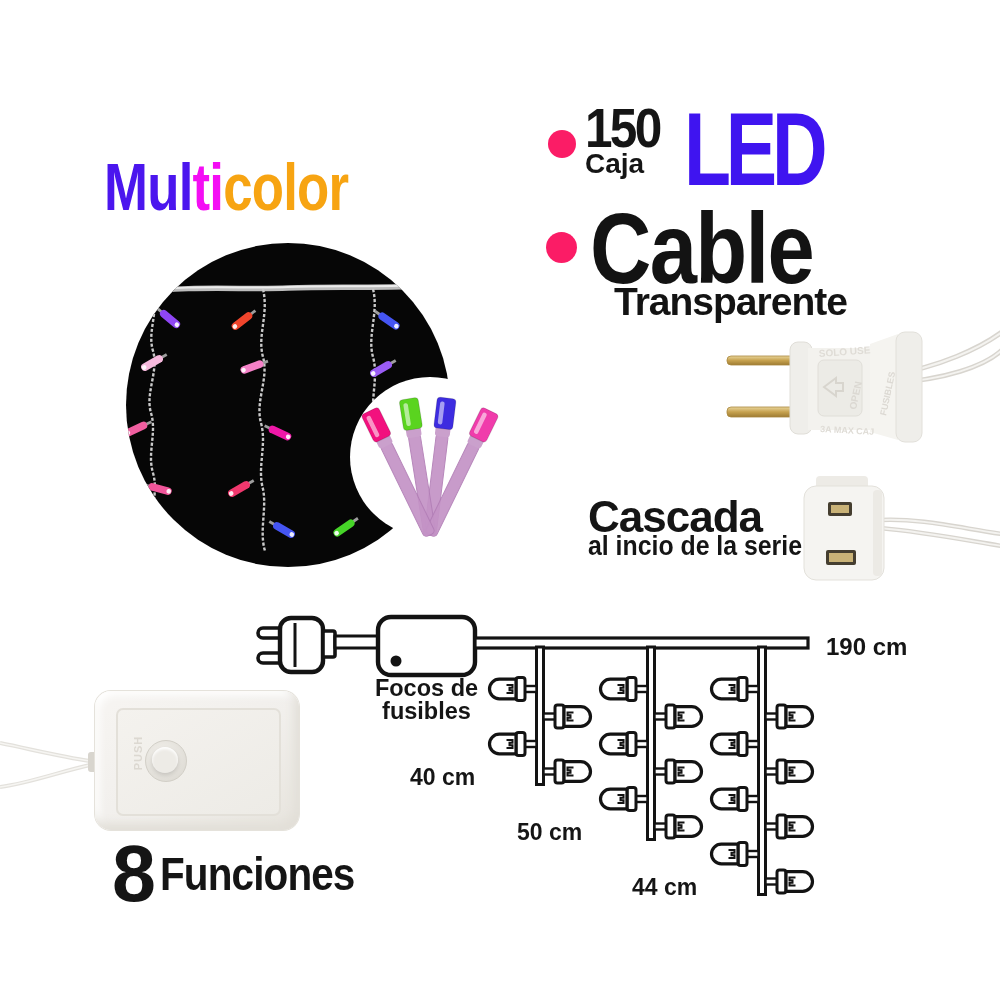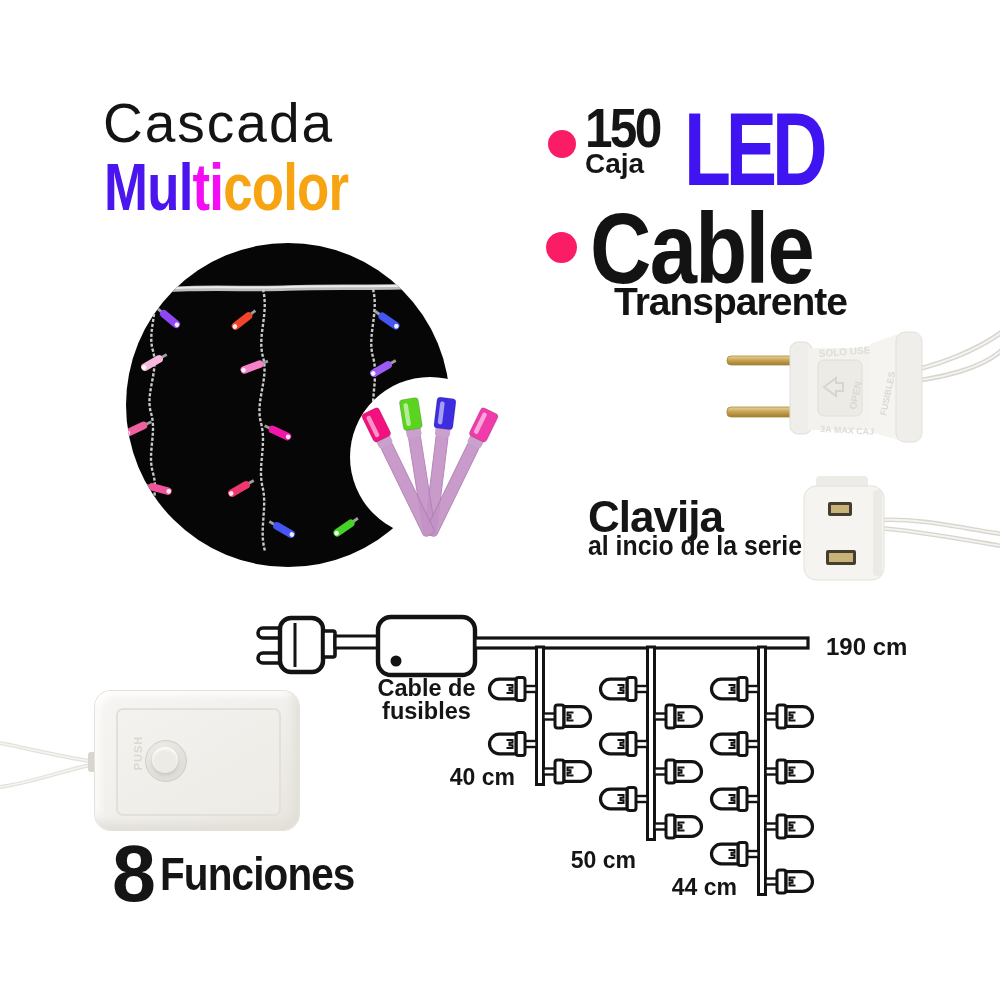--- a/index.html
+++ b/index.html
@@ -22,21 +22,21 @@
   .t-transp{left:590px;top:282px;font-size:39px;font-weight:700;letter-spacing:-1px;color:#131313;margin-left:24px;}
   
   .t-clavija{left:588px;top:495px;font-size:44px;font-weight:700;letter-spacing:-1px;}
   .t-clavija-sub{left:588px;top:533px;font-size:27px;font-weight:700;transform:scale(.92,1);transform-origin:0 0;}
   
   .black-circle{left:126px;top:243px;width:324px;height:324px;border-radius:50%;background:#060606;overflow:hidden;}
   .closeup-circle{left:350px;top:377px;width:160px;height:160px;border-radius:50%;background:#ffffff;overflow:hidden;}
   
   .t-220{left:826px;top:635px;font-size:24px;font-weight:700;}
   .fusebox-label{left:341px;top:677px;width:171px;text-align:center;font-size:23.5px;font-weight:700;line-height:23px;}
-  .drop-label{position:absolute;font-size:23px;font-weight:700;text-align:right;width:105px;line-height:1;}
+  .drop-label{position:absolute;font-size:23px;font-weight:700;width:105px;line-height:1;}
   
   .controller{left:95px;top:691px;width:204px;height:139px;border-radius:16px;
               background:linear-gradient(145deg,#f7f5f2 0%,#f1efec 55%,#e7e4dd 100%);
               box-shadow:inset -5px -7px 10px #e2dfd8, inset 4px 4px 8px #ffffff, 0 0 0 1px #e5e2db;}
   .ctrl-panel{position:absolute;left:21px;top:17px;width:161px;height:104px;border-radius:7px;
               border:2px solid #e3e0d9;background:linear-gradient(150deg,#f4f2ee,#edebe6);}
   .ctrl-ring{position:absolute;left:50px;top:49px;width:40px;height:40px;border-radius:50%;
              background:radial-gradient(circle at 40% 35%,#f2f0eb,#d9d6cf);border:1px solid #d2cfc7;}
   .ctrl-btn{position:absolute;left:57px;top:56px;width:26px;height:26px;border-radius:50%;
             background:#edebe6;box-shadow:inset 0 2px 3px #ffffff, 0 2px 4px rgba(0,0,0,.14);}
@@ -44,21 +44,20 @@
              color:#dcd8d1;transform:rotate(-90deg);transform-origin:center;}
   .t-8{left:112px;top:834px;font-size:79px;font-weight:700;}
   .t-funciones{left:160px;top:851px;font-size:46px;font-weight:700;letter-spacing:-1px;transform:scale(.88,1);transform-origin:0 0;}
   svg text{font-family:"Liberation Sans", sans-serif;}
 </style>
 </head>
 <body>
 
 <div class="canvas">
 
-  <div class="abs nw t-cascada">Cascada</div>
   <div class="abs nw t-multi" id="multi-title"><span style="color: rgb(75, 22, 238);">Mul</span><span style="color: rgb(244, 13, 244);">ti</span><span style="color: rgb(247, 164, 18);">color</span></div>
 
   <div class="abs bullet b1" style="background: rgb(251, 28, 102);"></div>
   <div class="abs nw t-150">150</div>
   <div class="abs nw t-focos">Caja</div>
   <div class="abs nw t-led" id="led-word" style="color: rgb(63, 20, 240);">LED</div>
 
   <div class="abs bullet b2" style="background: rgb(251, 28, 102);"></div>
   <div class="abs nw t-cable">Cable</div>
   <div class="abs nw t-transp">Transparente</div>
@@ -183,21 +182,21 @@
     <polygon points="180,24 208,14 208,120 180,112" fill="#f5f4f0"></polygon>
     <rect x="206" y="12" width="26" height="110" rx="9" fill="#efeeea" stroke="#e2e0da"></rect>
     <rect x="128" y="40" width="44" height="56" rx="6" fill="#ecebe6" stroke="#e0ded8"></rect>
     <polygon points="134,67 146,58 146,63 153,63 153,71 146,71 146,76" fill="none" stroke="#d8d5ce" stroke-width="2"></polygon>
     <text x="129" y="37" font-size="10" font-weight="700" fill="#dfdcd6" transform="rotate(-4 129 37)">SOLO USE</text>
     <text x="166" y="90" font-size="10" font-weight="700" fill="#dbd8d2" transform="rotate(-78 166 90)">OPEN</text>
     <text x="196" y="96" font-size="9" font-weight="700" fill="#dcd9d3" transform="rotate(-78 196 96)">FUSIBLES</text>
     <text x="130" y="112" font-size="9" font-weight="700" fill="#dfdcd6" transform="rotate(3 130 112)">3A MAX CAJ</text>
   </svg>
 
-  <div class="abs nw t-clavija">Clavija</div>
+  <div class="abs nw t-clavija">Cascada</div>
   <div class="abs nw t-clavija-sub">al incio de la serie</div>
 
   <svg class="abs" style="left:780px;top:468px" width="220" height="125" viewBox="0 0 220 125">
     <path d="M100,52 C140,50 180,60 222,66" fill="none" stroke="#d8d5cf" stroke-width="4.5" stroke-linecap="round"></path>
     <path d="M100,60 C145,64 185,72 222,78" fill="none" stroke="#d8d5cf" stroke-width="4.5" stroke-linecap="round"></path>
     <path d="M100,52 C140,50 180,60 222,66" fill="none" stroke="#f4f3f0" stroke-width="1.8"></path>
     <path d="M100,60 C145,64 185,72 222,78" fill="none" stroke="#f4f3f0" stroke-width="1.8"></path>
     <rect x="36" y="8" width="52" height="16" rx="4" fill="#edebe6"></rect>
     <rect x="24" y="18" width="80" height="94" rx="12" fill="#f5f4f1" stroke="#e3e1db"></rect>
     <rect x="93" y="22" width="9" height="86" rx="4" fill="#e8e6e0" opacity=".7"></rect>
@@ -329,26 +328,26 @@
           <rect x="525.5" y="278.5" width="12" height="6" fill="#fff" stroke="#131313" stroke-width="2.4"></rect>
           <rect x="537" y="270" width="9" height="23" rx="2.5" fill="#fff" stroke="#131313" stroke-width="3"></rect>
           <path d="M 546 271.7 L 562.7 271.7 A 9.8 9.8 0 0 1 562.7 291.3 L 546 291.3 Z" fill="#fff" stroke="#131313" stroke-width="3.2" stroke-linejoin="round"></path>
           <path d="M 555.5 277.5 L 549.5 277.5 L 549.5 280.3 L 552.5 280.3 L 552.5 282.7 L 549.5 282.7 L 549.5 285.5 L 555.5 285.5" fill="none" stroke="#131313" stroke-width="2"></path>
         </g>
       </g>
   </svg>
 
   <div class="abs nw t-220">190 cm</div>
   <div class="abs fusebox-label">
-    <div>Cable de</div>
+    <div>Focos de</div>
     <div>fusibles</div>
   </div>
   <div id="drop-labels">
       <div class="drop-label" style="left: 410px; top: 765.5px;">40 cm</div>
-      <div class="drop-label" style="left: 531px; top: 820.5px; margin-top: 28px;">50 cm</div>
+      <div class="drop-label" style="left: 517px; top: 820.5px;">50 cm</div>
       <div class="drop-label" style="left: 632px; top: 875.5px;">44 cm</div>
     </div>
 
   <svg class="abs" style="left:0;top:735px" width="100" height="70" viewBox="0 0 100 70">
     <path d="M0,8 C30,14 62,22 90,26" fill="none" stroke="#e3e1dc" stroke-width="4"></path>
     <path d="M0,52 C30,48 62,36 90,30" fill="none" stroke="#e3e1dc" stroke-width="4"></path>
     <path d="M0,8 C30,14 62,22 90,26" fill="none" stroke="#f6f5f2" stroke-width="1.5"></path>
     <path d="M0,52 C30,48 62,36 90,30" fill="none" stroke="#f6f5f2" stroke-width="1.5"></path>
     <rect x="88" y="17" width="12" height="20" rx="3" fill="#d8d5ce"></rect>
   </svg>

